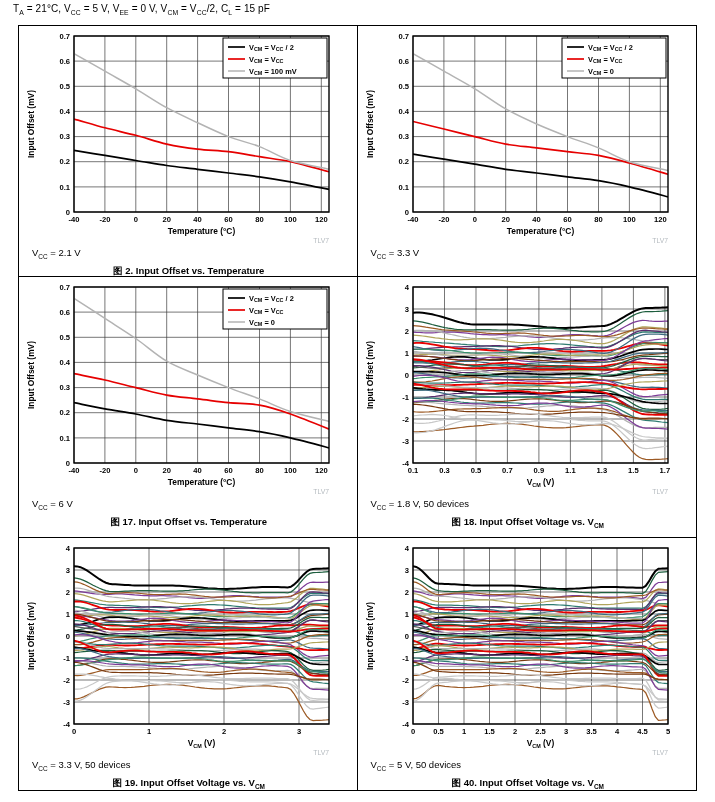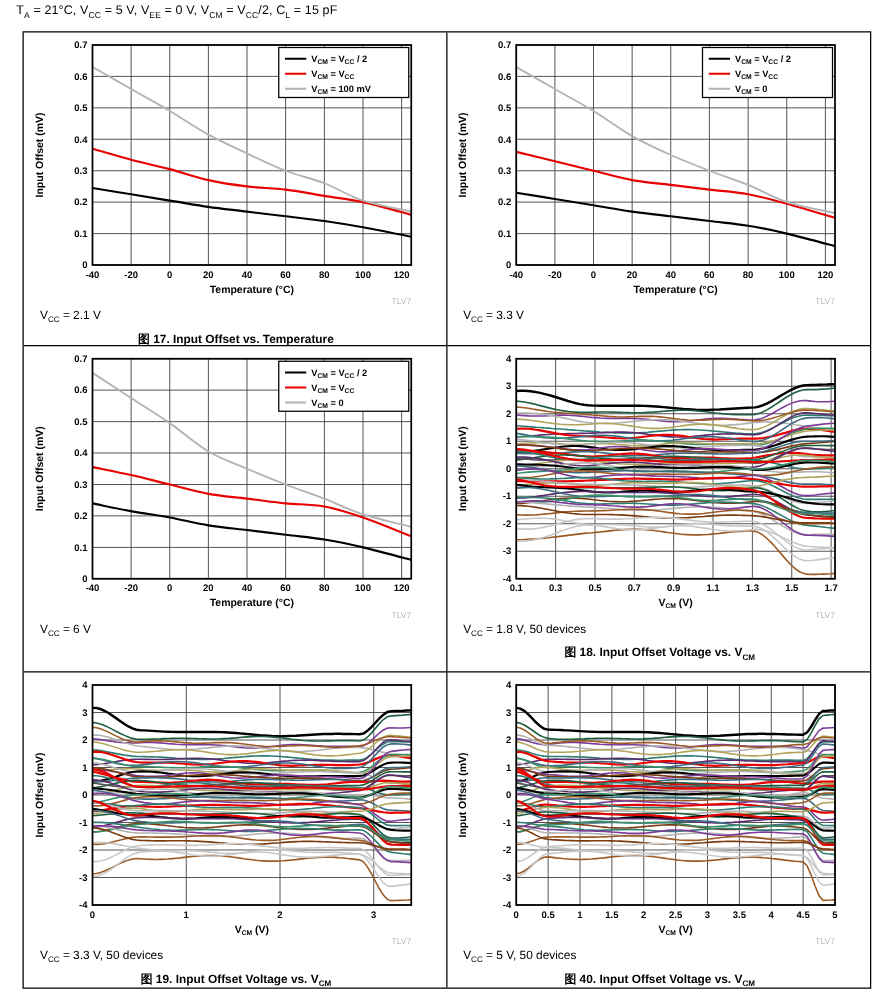--- a/index.html
+++ b/index.html
@@ -81,21 +81,21 @@
           <rect x="202" y="8" width="104" height="40" fill="#fff" stroke="#000" stroke-width="1"></rect>
           <line x1="207" y1="17" x2="224" y2="17" stroke="#000000" stroke-width="1.7"></line>
           <text x="228" y="19.6" font-size="7.4" font-weight="700" fill="#000"><tspan>V</tspan><tspan font-size="5.4" dy="1.7">CM</tspan><tspan dy="-1.7"> = V</tspan><tspan font-size="5.4" dy="1.7">CC</tspan><tspan dy="-1.7"> / 2</tspan></text>
           <line x1="207" y1="29" x2="224" y2="29" stroke="#e60000" stroke-width="1.7"></line>
           <text x="228" y="31.6" font-size="7.4" font-weight="700" fill="#000"><tspan>V</tspan><tspan font-size="5.4" dy="1.7">CM</tspan><tspan dy="-1.7"> = V</tspan><tspan font-size="5.4" dy="1.7">CC</tspan></text>
           <line x1="207" y1="41" x2="224" y2="41" stroke="#b3b3b3" stroke-width="1.5"></line>
           <text x="228" y="43.6" font-size="7.4" font-weight="700" fill="#000"><tspan>V</tspan><tspan font-size="5.4" dy="1.7">CM</tspan><tspan dy="-1.7"> = 100 mV</tspan></text>
         </g>
       </svg>
     <div class="cond"><span>V</span><sub>CC</sub><span> = 2.1 V</span></div>
-    <div class="cap"><span>图 17. Input Offset vs. Temperature</span></div>
+    <div class="cap"><span>图 2. Input Offset vs. Temperature</span></div>
   </div>
   <div class="cell bB">
     <svg viewBox="0 0 334 216" width="334" height="216">
         <g stroke="#3c3c3c" stroke-width="0.7">
           <line x1="53.0" y1="6" x2="53.0" y2="182"></line>
           <line x1="83.9" y1="6" x2="83.9" y2="182"></line>
           <line x1="114.8" y1="6" x2="114.8" y2="182"></line>
           <line x1="145.7" y1="6" x2="145.7" y2="182"></line>
           <line x1="176.6" y1="6" x2="176.6" y2="182"></line>
           <line x1="207.5" y1="6" x2="207.5" y2="182"></line>
@@ -218,20 +218,21 @@
           <rect x="202" y="8" width="104" height="40" fill="#fff" stroke="#000" stroke-width="1"></rect>
           <line x1="207" y1="17" x2="224" y2="17" stroke="#000000" stroke-width="1.7"></line>
           <text x="228" y="19.6" font-size="7.4" font-weight="700" fill="#000"><tspan>V</tspan><tspan font-size="5.4" dy="1.7">CM</tspan><tspan dy="-1.7"> = V</tspan><tspan font-size="5.4" dy="1.7">CC</tspan><tspan dy="-1.7"> / 2</tspan></text>
           <line x1="207" y1="29" x2="224" y2="29" stroke="#e60000" stroke-width="1.7"></line>
           <text x="228" y="31.6" font-size="7.4" font-weight="700" fill="#000"><tspan>V</tspan><tspan font-size="5.4" dy="1.7">CM</tspan><tspan dy="-1.7"> = V</tspan><tspan font-size="5.4" dy="1.7">CC</tspan></text>
           <line x1="207" y1="41" x2="224" y2="41" stroke="#b3b3b3" stroke-width="1.5"></line>
           <text x="228" y="43.6" font-size="7.4" font-weight="700" fill="#000"><tspan>V</tspan><tspan font-size="5.4" dy="1.7">CM</tspan><tspan dy="-1.7"> = 0</tspan></text>
         </g>
       </svg>
     <div class="cond"><span>V</span><sub>CC</sub><span> = 6 V</span></div>
+    <div class="cap"><span>图 17. Input Offset vs. Temperature</span></div>
   </div>
   <div class="cell bB">
     <svg viewBox="0 0 334 216" width="334" height="216">
         <g stroke="#3c3c3c" stroke-width="0.7">
           <line x1="53.0" y1="6" x2="53.0" y2="182"></line>
           <line x1="84.5" y1="6" x2="84.5" y2="182"></line>
           <line x1="116.0" y1="6" x2="116.0" y2="182"></line>
           <line x1="147.4" y1="6" x2="147.4" y2="182"></line>
           <line x1="178.9" y1="6" x2="178.9" y2="182"></line>
           <line x1="210.4" y1="6" x2="210.4" y2="182"></line>

